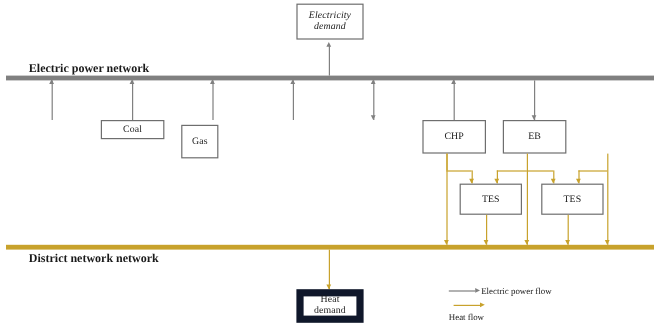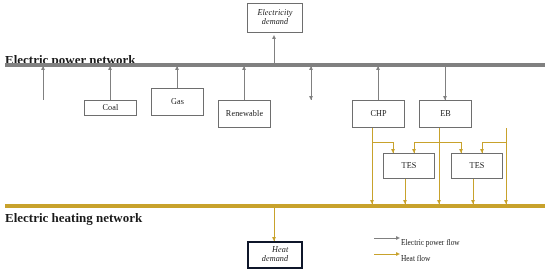--- a/index.html
+++ b/index.html
@@ -4,49 +4,49 @@
 <style>
   html,body{margin:0;padding:0;background:#ffffff;}
   body{width:550px;height:272px;position:relative;overflow:hidden;
        font-family:"Liberation Serif", serif;color:#1a1a1a;}
   #stage{position:absolute;left:0;top:0;width:550px;height:272px;}
 
   .box{position:absolute;box-sizing:border-box;border:1px solid #6e6e6e;
        background:#ffffff;display:flex;align-items:center;justify-content:center;
        text-align:center;line-height:1.05;font-size:8.2px;letter-spacing:.1px;}
   .box.demand{border:1px solid #6e6e6e;font-style:italic;}
-  .box.heatdemand{border:2px solid #0f172a;font-style:italic;text-align:right;}
+  .box.heatdemand{border:6px solid #0f172a;}
   .box.tes{border:1px solid #6e6e6e;}
 
   .netbar{position:absolute;}
   .netbar.elec{background:#808080;height:4px;}
   .netbar.heat{background:#c8a22c;height:4px;}
 
-  .netlabel{position:absolute;font-size:13px;font-weight:bold;
-            font-family:"Liberation Serif", serif;white-space:nowrap;}
+  .netlabel{position:absolute;font-size:10px;font-weight:bold;
+            font-family:"Liberation Serif", serif;white-space:nowrap;margin-left:19px;}
 
   .ln{position:absolute;}
   .ln.v{width:1px;}
   .ln.h{height:1px;}
   .ln.e{background:#808080;}
   .ln.o{background:#c8a22c;}
 
   .arw{position:absolute;width:0;height:0;}
   .arw.up-e{border-left:2.6px solid transparent;border-right:2.6px solid transparent;
             border-bottom:4px solid #808080;}
   .arw.dn-e{border-left:2.6px solid transparent;border-right:2.6px solid transparent;
             border-top:4px solid #808080;}
   .arw.dn-o{border-left:2.6px solid transparent;border-right:2.6px solid transparent;
             border-top:4px solid #c8a22c;}
   .arw.rt-o{border-top:2.6px solid transparent;border-bottom:2.6px solid transparent;
             border-left:4px solid #c8a22c;}
   .arw.rt-e{border-top:2.6px solid transparent;border-bottom:2.6px solid transparent;
             border-left:4px solid #808080;}
 
-  .leg-row{position:absolute;display:flex;gap:5px;font-size:7.4px;}
+  .leg-row{position:absolute;display:flex;align-items:center;gap:5px;font-size:7.4px;}
   .leg-line{position:relative;width:22px;height:1px;}
   .leg-line.e{background:#808080;}
   .leg-line.o{background:#c8a22c;}
   .leg-line .arw{right:-4px;top:-2.1px;}
   .leg-txt{white-space:nowrap;}
 </style>
 </head>
 <body>
 
 <div id="stage">
@@ -82,25 +82,22 @@
 
   <div class="ln v e" style="left:378px;top:67px;height:33px;"></div>
   <div class="arw up-e" style="left:375.9px;top:66px;"></div>
 
   <div class="ln v e" style="left:445px;top:67px;height:33px;"></div>
   <div class="arw dn-e" style="left:442.9px;top:96px;"></div>
 
   <div class="box" style="left:84px;top:100px;width:53px;height:16px;">
     <span>Coal</span>
   </div>
-  <div class="box" style="left:151px;top:88px;width:53px;height:28px;text-align:right;">
+  <div class="box" style="left:151px;top:104px;width:31px;height:28px;text-align:right;">
     <span>Gas</span>
-  </div>
-  <div class="box" style="left:218px;top:100px;width:53px;height:28px;">
-    <span>Renewable</span>
   </div>
   <div class="box" style="left:352px;top:100px;width:53px;height:28px;">
     <span>CHP</span>
   </div>
   <div class="box" style="left:419px;top:100px;width:53px;height:28px;">
     <span>EB</span>
   </div>
 
   <div class="ln v o" style="left:372px;top:128px;height:76px;"></div>
   <div class="arw dn-o" style="left:369.9px;top:200px;"></div>
@@ -134,37 +131,37 @@
   <div class="box tes" style="left:451px;top:153px;width:52px;height:26px;">
     <span>TES</span>
   </div>
 
   <div class="ln v o" style="left:405px;top:179px;height:25px;"></div>
   <div class="arw dn-o" style="left:402.9px;top:200px;"></div>
   <div class="ln v o" style="left:473px;top:179px;height:25px;"></div>
   <div class="arw dn-o" style="left:470.9px;top:200px;"></div>
 
   <div class="netbar heat" style="left:5px;top:204px;width:540px;"></div>
-  <div class="netlabel" style="left:5px;top:210px;">Electric heating network</div>
+  <div class="netlabel" style="left:5px;top:210px;">District network network</div>
 
   <div class="ln v o" style="left:274px;top:208px;height:33px;"></div>
   <div class="arw dn-o" style="left:271.9px;top:237px;"></div>
   <div class="box heatdemand" style="left:247px;top:241px;width:56px;height:28px;">
     <span>
       <span>Heat</span><br>
       <span>demand</span>
     </span>
   </div>
 
   <div class="leg-row" style="left:374px;top:238px;">
     <span class="leg-line e">
       <span class="arw rt-e"></span>
     </span>
     <span class="leg-txt">Electric power flow</span>
   </div>
-  <div class="leg-row" style="left:374px;top:254px;">
+  <div class="leg-row" style="left:374px;top:254px;flex-direction:column;">
     <span class="leg-line o">
       <span class="arw rt-o"></span>
     </span>
     <span class="leg-txt">Heat flow</span>
   </div>
 
 </div>
 
 </body></html>

